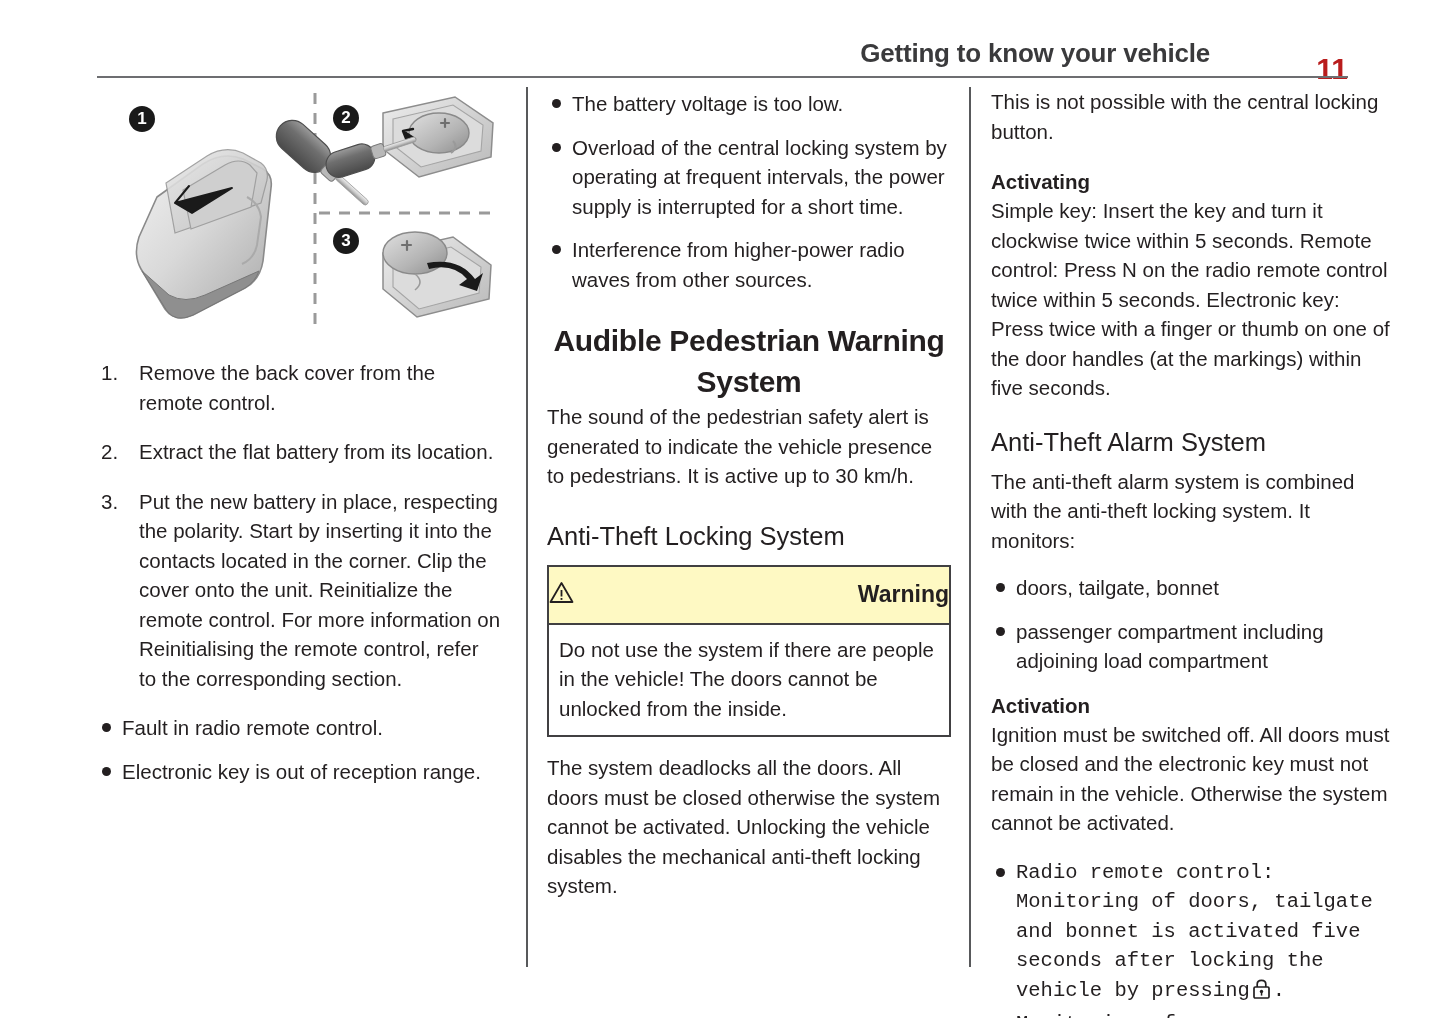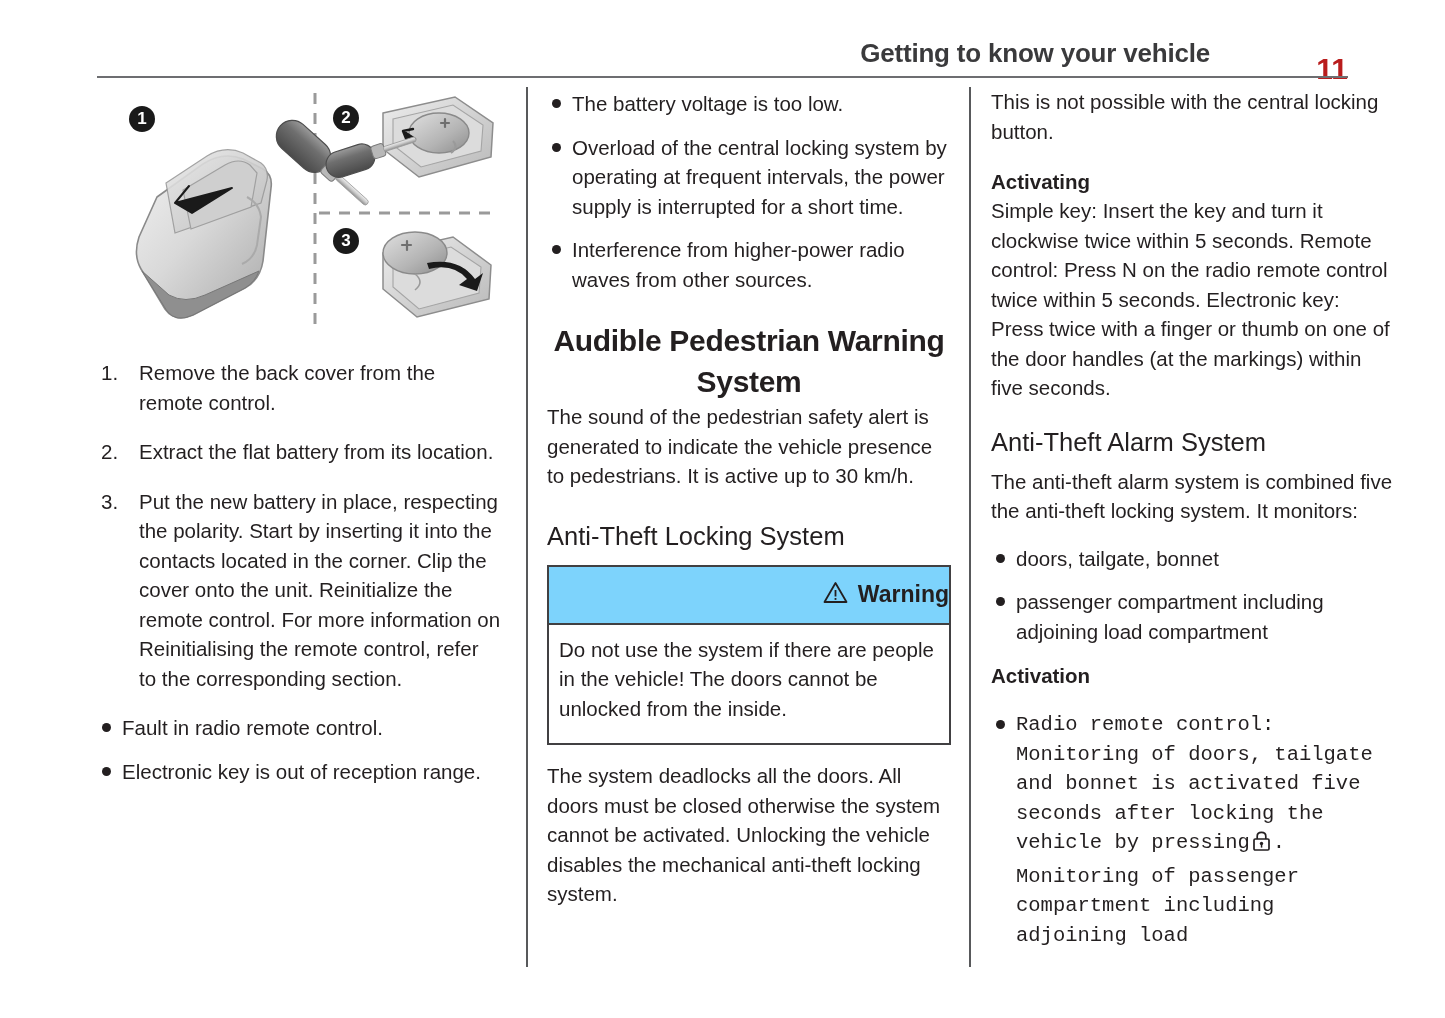--- a/index.html
+++ b/index.html
@@ -156,35 +156,35 @@
     background: #231f20;
   }
 
   
   .warning-box {
     border: 2px solid #414042;
     margin-top: 12px;
     background: #ffffff;
   }
   .warning-head {
-    background: #7dd3fc;
+    background: #fef9c3;
     border-bottom: 2px solid #414042;
     height: 56px;
     display: flex;
     align-items: center;
-    justify-content: flex-end;
+    justify-content: space-between;
     gap: 10px;
   }
   .warning-head .warn-label {
     font-size: 23px;
     font-weight: bold;
     color: #231f20;
   }
   .warning-body {
-    padding: 10px 10px 20px 10px;
+    padding: 10px 10px 12px 10px;
     font-size: 20.5px;
     line-height: 29.5px;
   }
 
   
   .lock-glyph {
     display: inline-block;
     vertical-align: -4px;
     margin: 0 2px;
   }
@@ -378,34 +378,35 @@
   </div>
 
   <div class="column col-3">
 
     <p class="body-text" style="margin-top:2px;">This is not possible with the central locking button.</p>
 
     <h4 class="h-minor" style="margin-top:22px;">Activating</h4>
     <p class="body-text gap-small">Simple key: Insert the key and turn it clockwise twice within 5 seconds. Remote control: Press N on the radio remote control twice within 5 seconds. Electronic key: Press twice with a finger or thumb on one of the door handles (at the markings) within five seconds.</p>
 
     <h3 class="h-sub" style="margin-top:22px;">Anti-Theft Alarm System</h3>
-    <p class="body-text" style="margin-top:8px;">The anti-theft alarm system is combined five the anti-theft locking system. It monitors:</p>
+    <p class="body-text" style="margin-top:8px;">The anti-theft alarm system is combined with the anti-theft locking system. It monitors:</p>
 
     <ul class="bullets" style="margin-top:18px;">
       <li>
         <span class="dot"></span>
         <span>doors, tailgate, bonnet</span>
       </li>
       <li>
         <span class="dot"></span>
         <span>passenger compartment including adjoining load compartment</span>
       </li>
     </ul>
 
     <h4 class="h-minor" style="margin-top:16px;">Activation</h4>
+    <p class="body-text gap-small">Ignition must be switched off. All doors must be closed and the electronic key must not remain in the vehicle. Otherwise the system cannot be activated.</p>
 
     <ul class="bullets" style="margin-top:20px;font-family:Liberation Mono, monospace;">
       <li>
         <span class="dot"></span>
         <span>Radio remote control: Monitoring of doors, tailgate and bonnet is activated five seconds after locking the vehicle</span>
         <span>by pressing</span><span class="lock-glyph"><svg width="19" height="22" viewBox="0 0 19 22" xmlns="http://www.w3.org/2000/svg">
               <path d="M5.2 9 V6.2 Q5.2 2.4 9.5 2.4 Q13.8 2.4 13.8 6.2 V9" fill="none" stroke="#231f20" stroke-width="1.7"></path>
               <rect x="2" y="9" width="15" height="11" rx="1.2" fill="none" stroke="#231f20" stroke-width="1.7"></rect>
               <circle cx="9.5" cy="13.4" r="1.7" fill="#231f20"></circle>
               <rect x="8.8" y="14" width="1.5" height="3.6" fill="#231f20"></rect>

